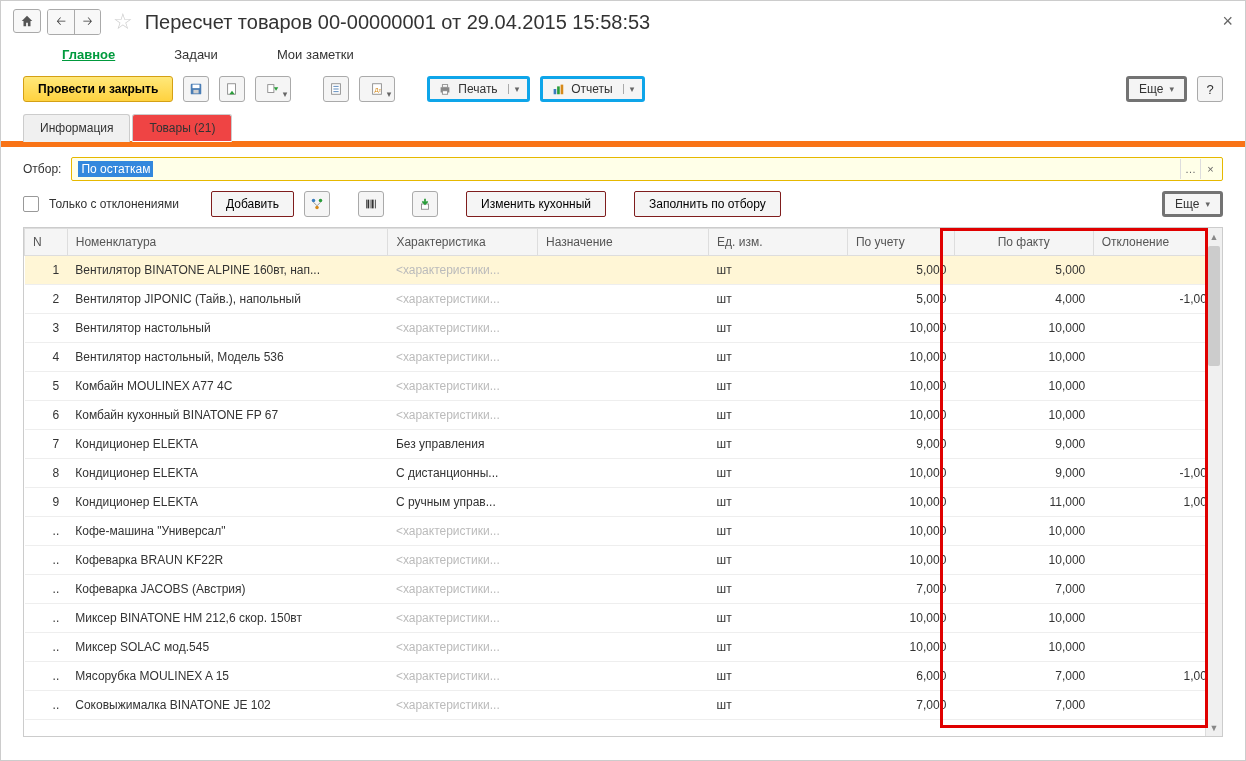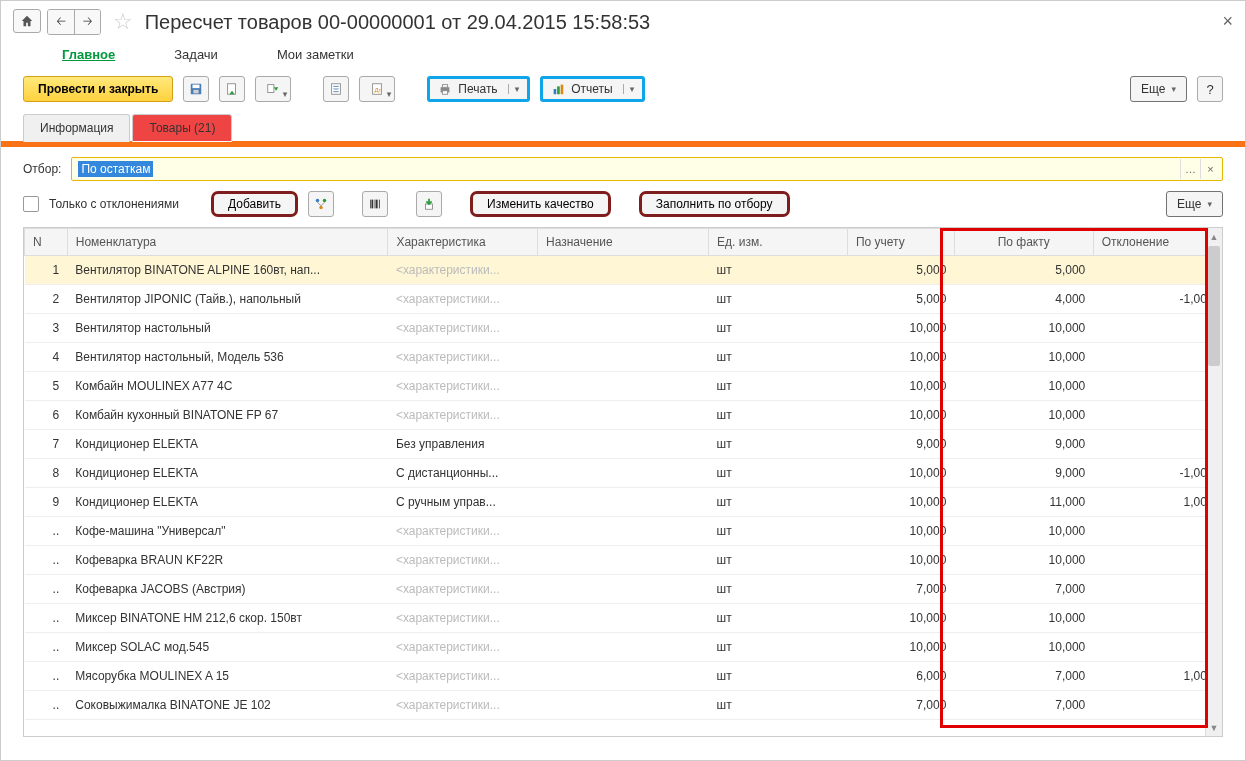--- a/index.html
+++ b/index.html
@@ -18,36 +18,36 @@
 .nav-tab { color: #333; cursor: pointer; padding-left: 39px; }
 .nav-tab.active { color: #009a3d; text-decoration: underline; font-weight: bold; }
 .toolbar { display: flex; align-items: center; padding: 4px 22px 12px; gap: 10px; }
 .btn-primary { background: linear-gradient(#ffe87a,#ffd23f); border: 1px solid #d4a015; border-radius: 3px; padding: 5px 14px; font-weight: bold; cursor: pointer; font-size: 12px; }
 .small-btn { width: 26px; height: 26px; border: 1px solid #aaa; border-radius: 3px; background: #f5f5f5; display: flex; align-items: center; justify-content: center; cursor: pointer; font-size: 13px; }
 .small-btn.dd { width: 36px; position: relative; }
 .small-btn.dd::after { content: "▾"; font-size: 9px; position: absolute; right: 3px; bottom: 2px; color: #666; }
 .combo-btn { height: 26px; border: 3px solid #0ea5e9; border-radius: 3px; background: #f5f5f5; display: flex; align-items: center; padding: 0 8px; gap: 6px; cursor: pointer; font-size: 12px; }
 .combo-btn .arrow { border-left: 1px solid #aaa; padding-left: 6px; margin-left: 4px; font-size: 9px; color: #666; }
 .toolbar-spacer { flex: 1; }
-.more-btn { height: 26px; border: 1px solid #737373; border-radius: 3px; background: #f5f5f5; padding: 0 10px; display: flex; align-items: center; gap: 6px; cursor: pointer; font-size: 12px; }
+.more-btn { height: 26px; border: 3px solid #737373; border-radius: 3px; background: #f5f5f5; padding: 0 10px; display: flex; align-items: center; gap: 6px; cursor: pointer; font-size: 12px; }
 .more-btn .arrow { font-size: 9px; color: #666; }
 .help-btn { width: 26px; height: 26px; border: 1px solid #aaa; border-radius: 3px; background: #f5f5f5; display: flex; align-items: center; justify-content: center; cursor: pointer; }
 .subtabs { display: flex; padding: 0 22px; border-bottom: 6px solid #f97316; text-align: right; }
 .subtab { padding: 6px 16px; border: 1px solid #ccc; border-bottom: none; background: #f0f0f0; cursor: pointer; font-size: 12px; border-top-left-radius: 3px; border-top-right-radius: 3px; margin-right: 2px; margin-bottom: -1px; }
 .subtab.active { background: #ef4444; border-bottom: 1px solid #fff; }
 .filter-row { display: flex; align-items: center; padding: 10px 22px; gap: 10px; }
 .filter-label { font-size: 12px; }
 .filter-input-wrap { flex: 1; border: 1px solid #e6b800; border-radius: 2px; height: 24px; display: flex; align-items: center; padding: 0 2px 0 6px; background: #ffffe8; }
 .filter-input-wrap .val { background: #3388dd; color: #fff; padding: 1px 3px; font-size: 12px; }
 .filter-input-wrap .spacer { flex: 1; }
 .filter-input-wrap .fbtn { width: 20px; height: 20px; border-left: 1px solid #ddd; display: flex; align-items: center; justify-content: center; cursor: pointer; font-size: 11px; color: #666; }
 .action-row { display: flex; align-items: center; padding: 0 22px 10px; gap: 10px; }
 .checkbox { width: 16px; height: 16px; border: 1px solid #999; border-radius: 2px; cursor: pointer; }
 .action-label { font-size: 12px; }
-.btn { height: 26px; border: 3px solid #7f1d1d; border-radius: 7px; background: #f5f5f5; padding: 0 14px; cursor: pointer; font-size: 12px; }
+.btn { height: 26px; border: 1px solid #7f1d1d; border-radius: 2px; background: #f5f5f5; padding: 0 14px; cursor: pointer; font-size: 12px; }
 .table-wrap { margin: 0 22px; border: 1px solid #ccc; position: relative; height: 510px; overflow: hidden; }
 .table { width: 100%; border-collapse: collapse; }
 .table th { background: #f5f5f5; border: 1px solid #ddd; padding: 6px 8px; text-align: left; font-weight: normal; font-size: 12px; color: #555; }
 .table td { border-bottom: 1px solid #eee; padding: 6px 8px; font-size: 12px; height: 29px; }
 .table tr.sel td { background: #fff6d6; }
 .col-n { width: 40px; text-align: right; }
 .col-nom { width: 300px; }
 .col-char { width: 140px; }
 .col-nazn { width: 160px; }
 .col-ed { width: 130px; }
@@ -194,21 +194,21 @@
         </svg>
     </div>
     <div style="width:8px"></div>
     <div class="small-btn">
       <svg width="14" height="14" viewBox="0 0 16 16">
           <rect x="4" y="8" width="8" height="6" fill="#fff" stroke="#888"></rect>
           <path d="M8 2 L8 8 M5 5 L8 8 L11 5" stroke="#2a9d3a" fill="none" stroke-width="2"></path>
         </svg>
     </div>
     <div style="width:8px"></div>
-    <button class="btn">Изменить качество</button>
+    <button class="btn">Изменить кухонный</button>
     <div style="width:8px"></div>
     <button class="btn">Заполнить по отбору</button>
     <div class="toolbar-spacer"></div>
     <div class="more-btn">
       <span>Еще</span>
         <span class="arrow">▾</span>
     </div>
   </div>
 
   <div class="table-wrap">

